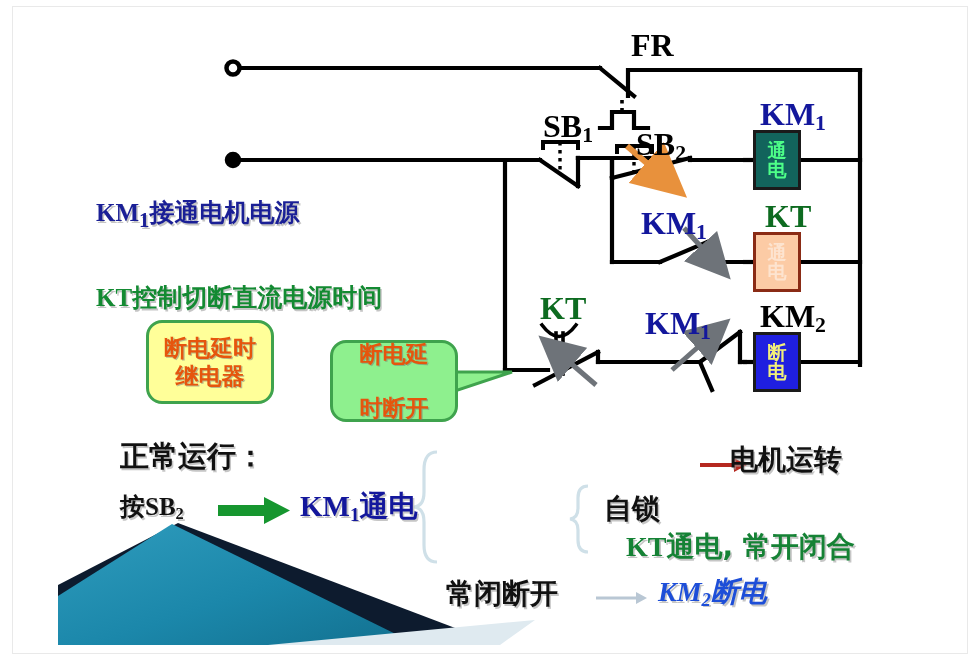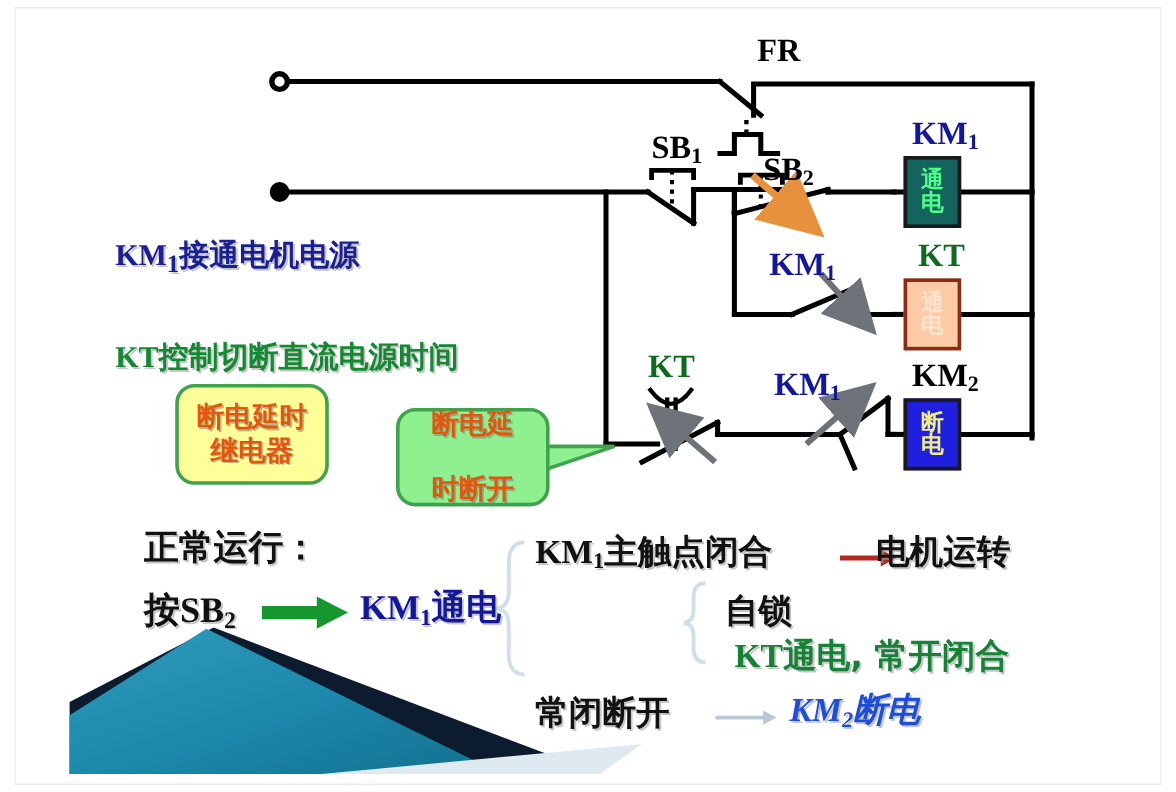--- a/index.html
+++ b/index.html
@@ -31,21 +31,21 @@
   
   .lbl {
     position: absolute;
     white-space: nowrap;
     font-family: "Liberation Serif", "DejaVu Serif", serif;
     font-weight: bold;
     line-height: 1;
   }
   .lbl sub { font-size: 0.68em; vertical-align: -0.22em; }
 
-  .dev-label { font-size: 27px; color: #000; letter-spacing: 0px; }
+  .dev-label { font-size: 32px; color: #000; letter-spacing: 0px; }
 
   .km1-blue { color: #13179c; }
   .kt-green { color: #0d6b20; }
   .km2-red  { color: #000000; }
 
   
   .coil {
     position: absolute;
     box-sizing: border-box;
     display: flex;
@@ -105,21 +105,21 @@
     white-space: nowrap;
     font-family: "DejaVu Sans", "Liberation Sans", sans-serif;
     font-weight: bold;
     line-height: 1;
   }
   .ex-serif { font-family: "Liberation Serif","DejaVu Serif",serif; }
   .shadow-soft { text-shadow: 1.6px 1.6px 0 rgba(160,160,160,0.6); }
 
   .black { color: #111; }
   .blue  { color: #13179c; }
-  .green { color: #158235; }
+  .green { color: #158235; margin-left: 14px; }
   .red   { color: #1d4ed8; font-style: italic; }
 </style>
 </head>
 <body>
 
 <div id="slide">
 
   <div class="frame-border"></div>
 
   <svg id="circuit" viewBox="0 0 980 660">
@@ -321,35 +321,32 @@
 
   <div class="callout" id="callout-delay" style="left:330px; top:340px; width:128px; height:82px;gap:25px;">
     <span>断电延</span>
     <span>时断开</span>
   </div>
 
   <div class="ex black shadow-soft" style="left:120px; top:442px; font-size:29px;">
     <span>正常运行：</span>
   </div>
 
-  <div class="ex black shadow-soft" style="left:120px; top:494px; font-size:30px;">
+  <div class="ex black shadow-soft" style="left:120px; top:494px; font-size:25px;">
     <span class="ex-serif">按SB</span><sub class="ex-serif" style="font-size:0.66em; vertical-align:-0.25em;">2</sub>
   </div>
 
   <svg style="position:absolute; left:218px; top:496px; width:74px; height:30px;" viewBox="0 0 74 30">
     <path d="M0,9 L46,9 L46,1 L72,14.5 L46,28 L46,20 L0,20 Z" fill="#16962f"></path>
   </svg>
 
   <div class="ex blue shadow-soft" style="left:300px; top:492px; font-size:29px;">
     <span class="ex-serif">KM</span><sub class="ex-serif" style="font-size:0.66em; vertical-align:-0.25em;">1</sub><span>通电</span>
   </div>
 
-  <div class="ex black shadow-soft" style="left:446px; top:446px; font-size:28px;">
-    <span class="ex-serif">KM</span><sub class="ex-serif" style="font-size:0.66em; vertical-align:-0.25em;">1</sub><span>主触点闭合</span>
-  </div>
 
   <svg style="position:absolute; left:700px; top:456px; width:48px; height:18px;" viewBox="0 0 48 18">
     <path d="M0,7 L34,7 L34,2 L47,9 L34,16 L34,11 L0,11 Z" fill="#b5281f"></path>
   </svg>
 
   <div class="ex black shadow-soft" style="left:730px; top:446px; font-size:28px;">
     <span>电机运转</span>
   </div>
 
 

